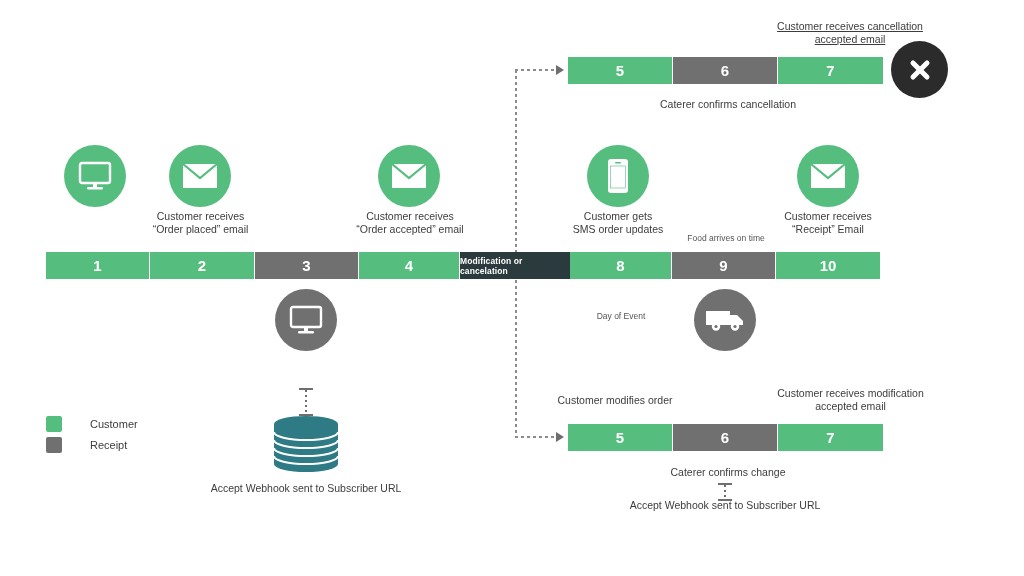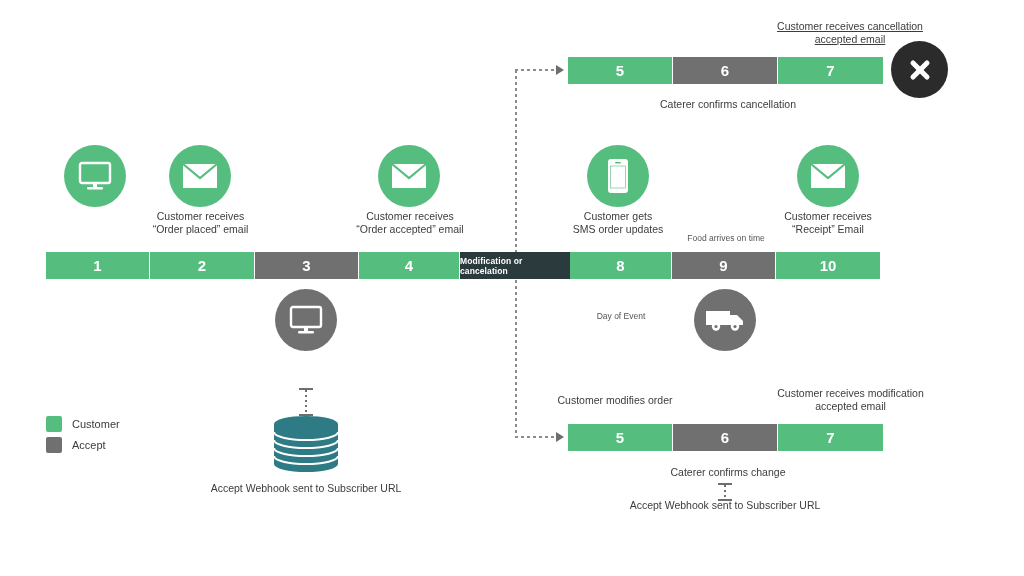--- a/index.html
+++ b/index.html
@@ -81,21 +81,21 @@
     justify-content: center;
   }
   .circ.green { background: #55be7e; }
   .circ.gray  { background: #707070; }
 
   
   .legend-row {
     position: absolute;
     display: flex;
     align-items: center;
-    gap: 10px;
+    gap: 28px;
     font-size: 11px;
     color: #3c3c3c;
   }
   .legend-swatch {
     width: 16px; height: 16px; border-radius: 2px; flex: none;
   }
 
   
   .vline {
     position: absolute; width: 2px;
@@ -287,16 +287,16 @@
   </div>
 
   <div class="cap" style="left:615px; top:499px; width:220px;">Accept Webhook sent to Subscriber URL</div>
 
   <div class="legend-row" style="left:46px; top:416px;">
     <span class="legend-swatch" style="background:#55be7e;"></span>
     <span>Customer</span>
   </div>
   <div class="legend-row" style="left:46px; top:437px;">
     <span class="legend-swatch" style="background:#707070;"></span>
-    <span>Accept</span>
+    <span>Receipt</span>
   </div>
 
 </div>
 
 </body></html>

